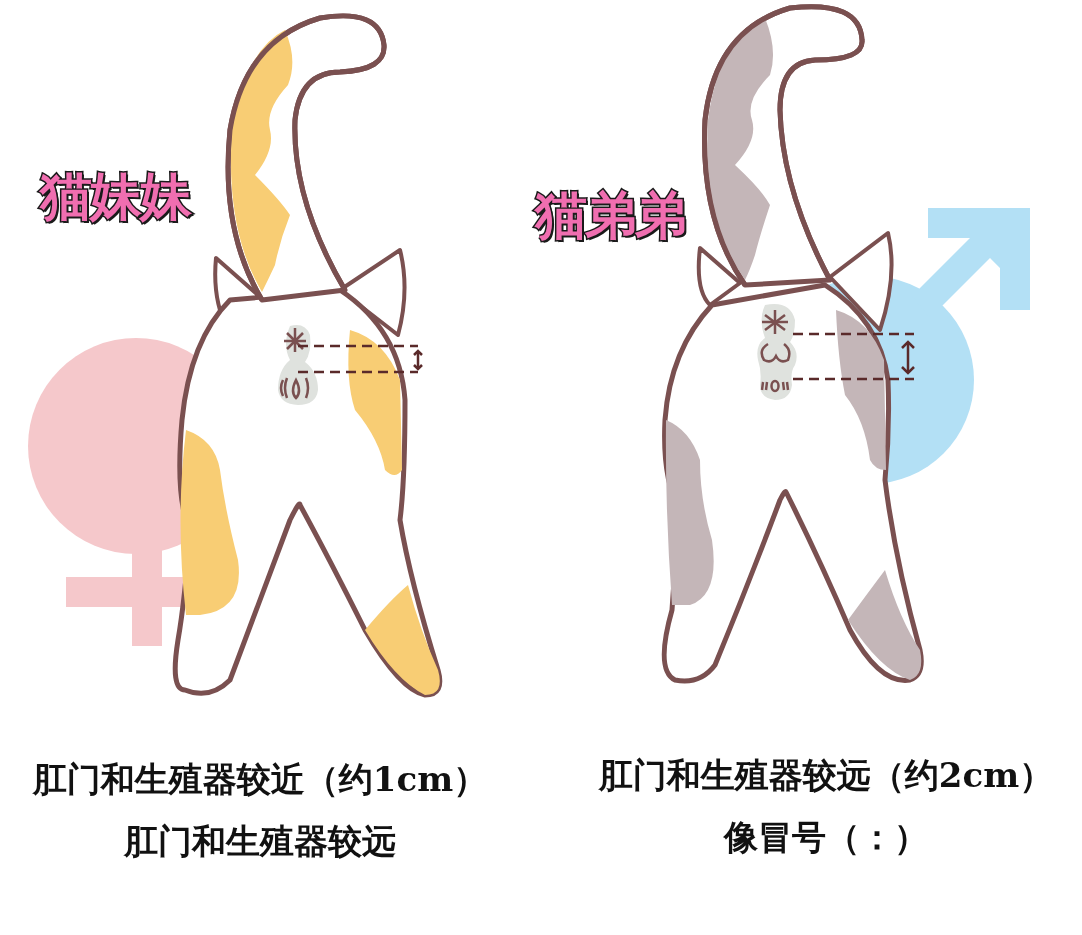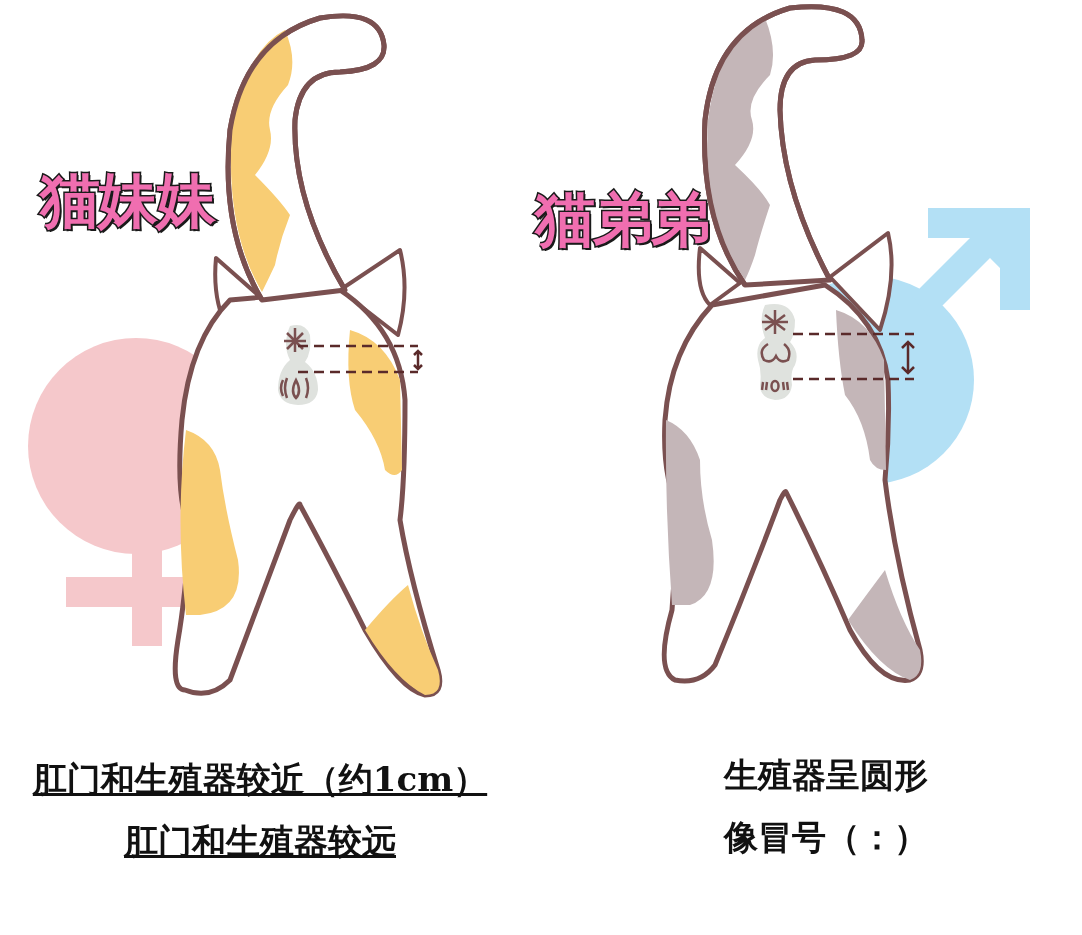--- a/index.html
+++ b/index.html
@@ -1,32 +1,32 @@
 <!DOCTYPE html>
 <html><head>
   <meta charset="utf-8">
   <style>
     html, body { margin: 0; padding: 0; background: #ffffff; }
     body { width: 1082px; height: 935px; position: relative; overflow: hidden;
            font-family: "DejaVu Serif", "Liberation Serif", serif; }
     .art { position: absolute; left: 0; top: 0; width: 1082px; height: 935px; }
     .title {
       position: absolute; font-family: "DejaVu Sans", "Liberation Sans", sans-serif;
-      font-weight: bold; font-size: 60px; line-height: 1; color: #f06eb0;
+      font-weight: bold; font-size: 52px; line-height: 1; color: #f06eb0;
       -webkit-text-stroke: 3px #1a1a1a; paint-order: stroke fill; letter-spacing: -2px;
       text-shadow: 2px 2px 0 #1a1a1a;
     }
     .title.female { left: 40px; top: 170px; }
     .title.male { left: 535px; top: 148px; margin-top: 41px; }
     .caption {
       position: absolute; text-align: center; font-weight: bold; color: #111;
       font-size: 34px; line-height: 1;
     }
     .caption .line { display: block; white-space: nowrap; }
-    .caption.female { left: 0px; width: 520px; top: 762px; text-decoration: underline; }
+    .caption.female { left: 0px; width: 520px; top: 762px; }
     .caption.male { left: 570px; width: 512px; top: 758px; }
     .caption .line + .line { margin-top: 28px; }
   </style>
 </head>
 <body>
 
 <svg class="art" viewBox="0 0 1082 935" xmlns="http://www.w3.org/2000/svg">
 
   <g fill="#f5c8cb">
     <circle cx="136" cy="446" r="108"></circle>
@@ -115,15 +115,15 @@
 
 <div class="title female">猫妹妹</div>
 <div class="title male">猫弟弟</div>
 
 <div class="caption female">
   <span class="line">肛门和生殖器较近（约1cm）</span>
   <span class="line">肛门和生殖器较远</span>
 </div>
 
 <div class="caption male">
-  <span class="line">生殖器呈圆形</span>
+  <span class="line">肛门和生殖器较远（约2cm）</span>
   <span class="line">像冒号（：）</span>
 </div>
 
 </body></html>

